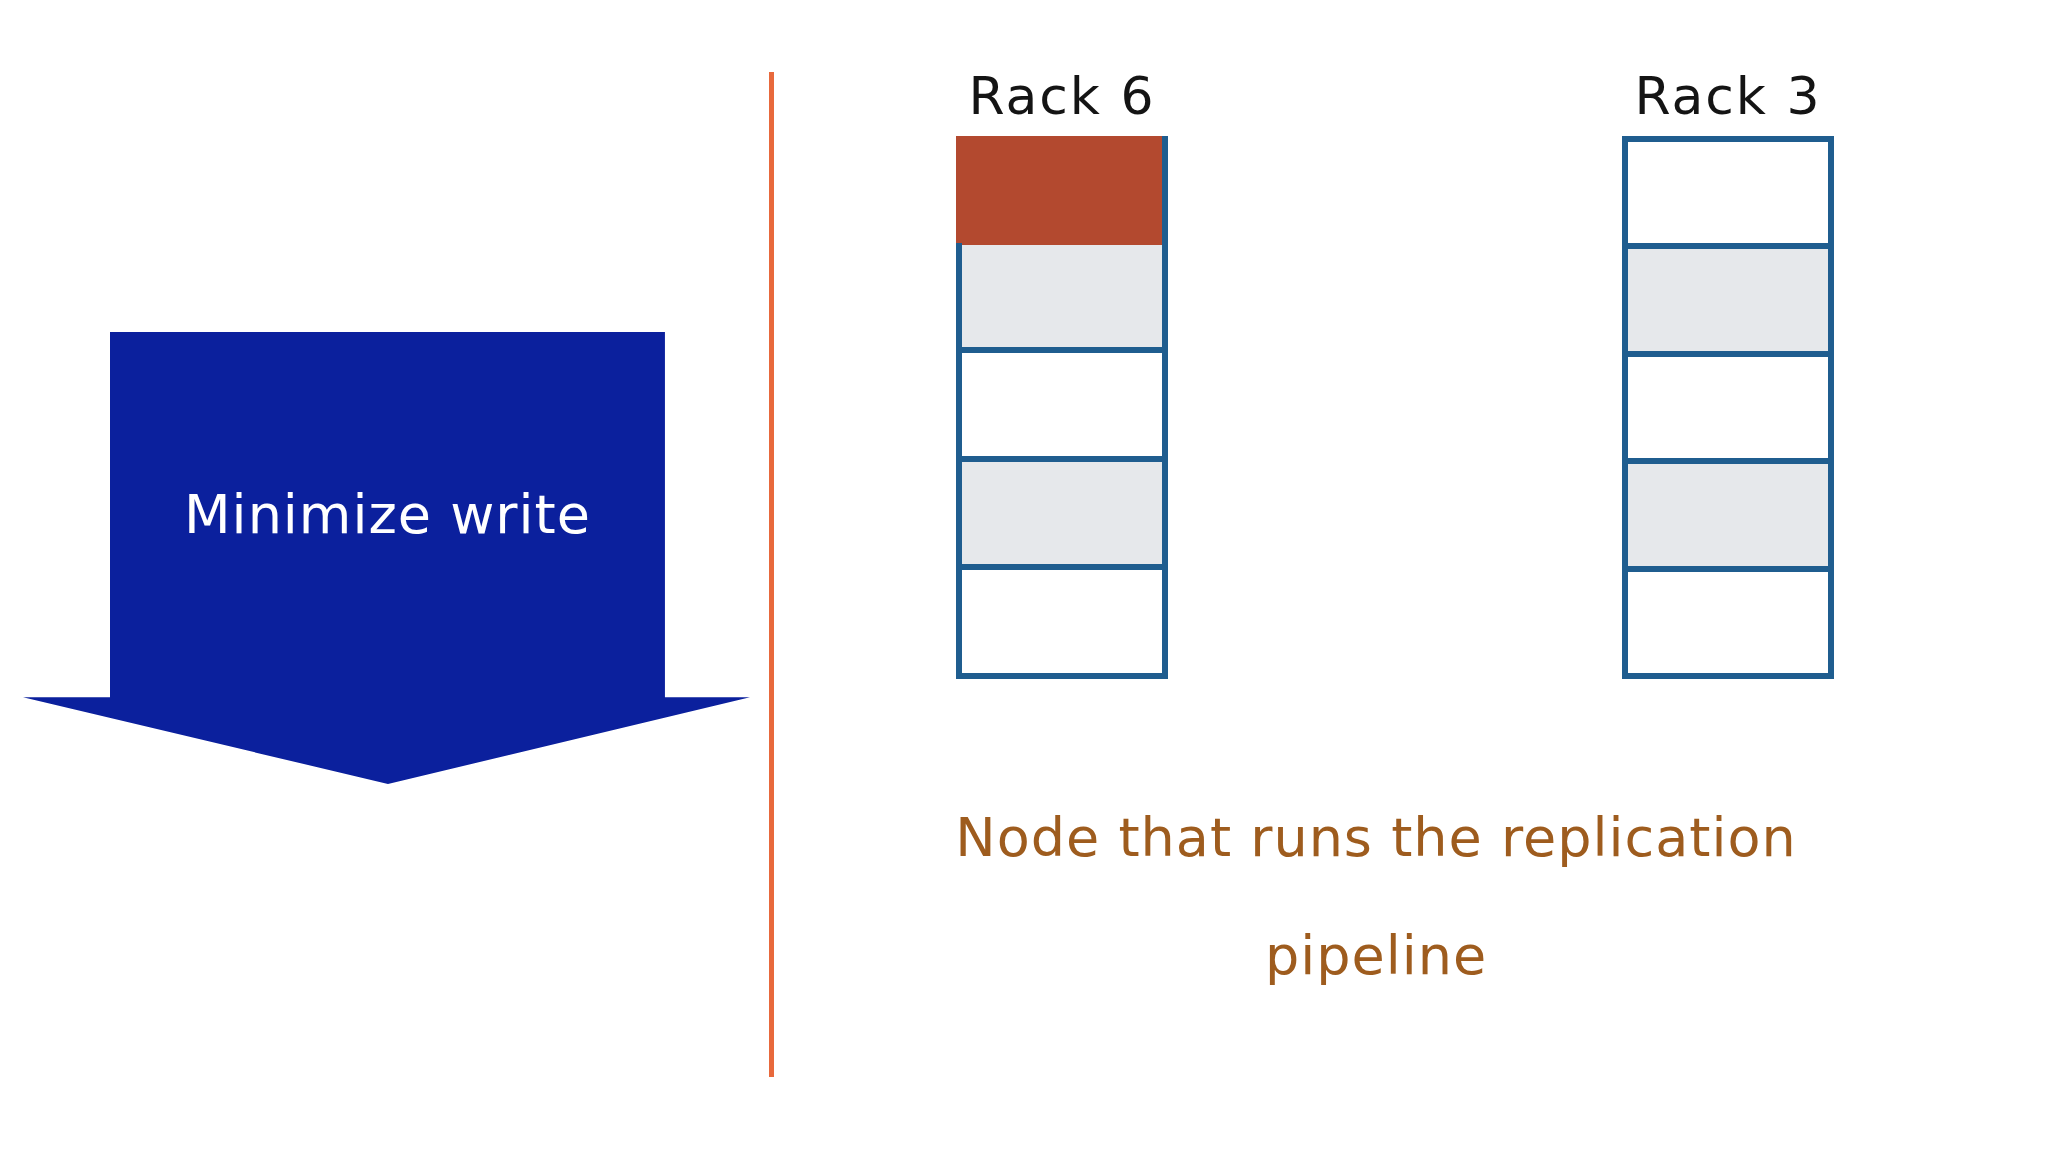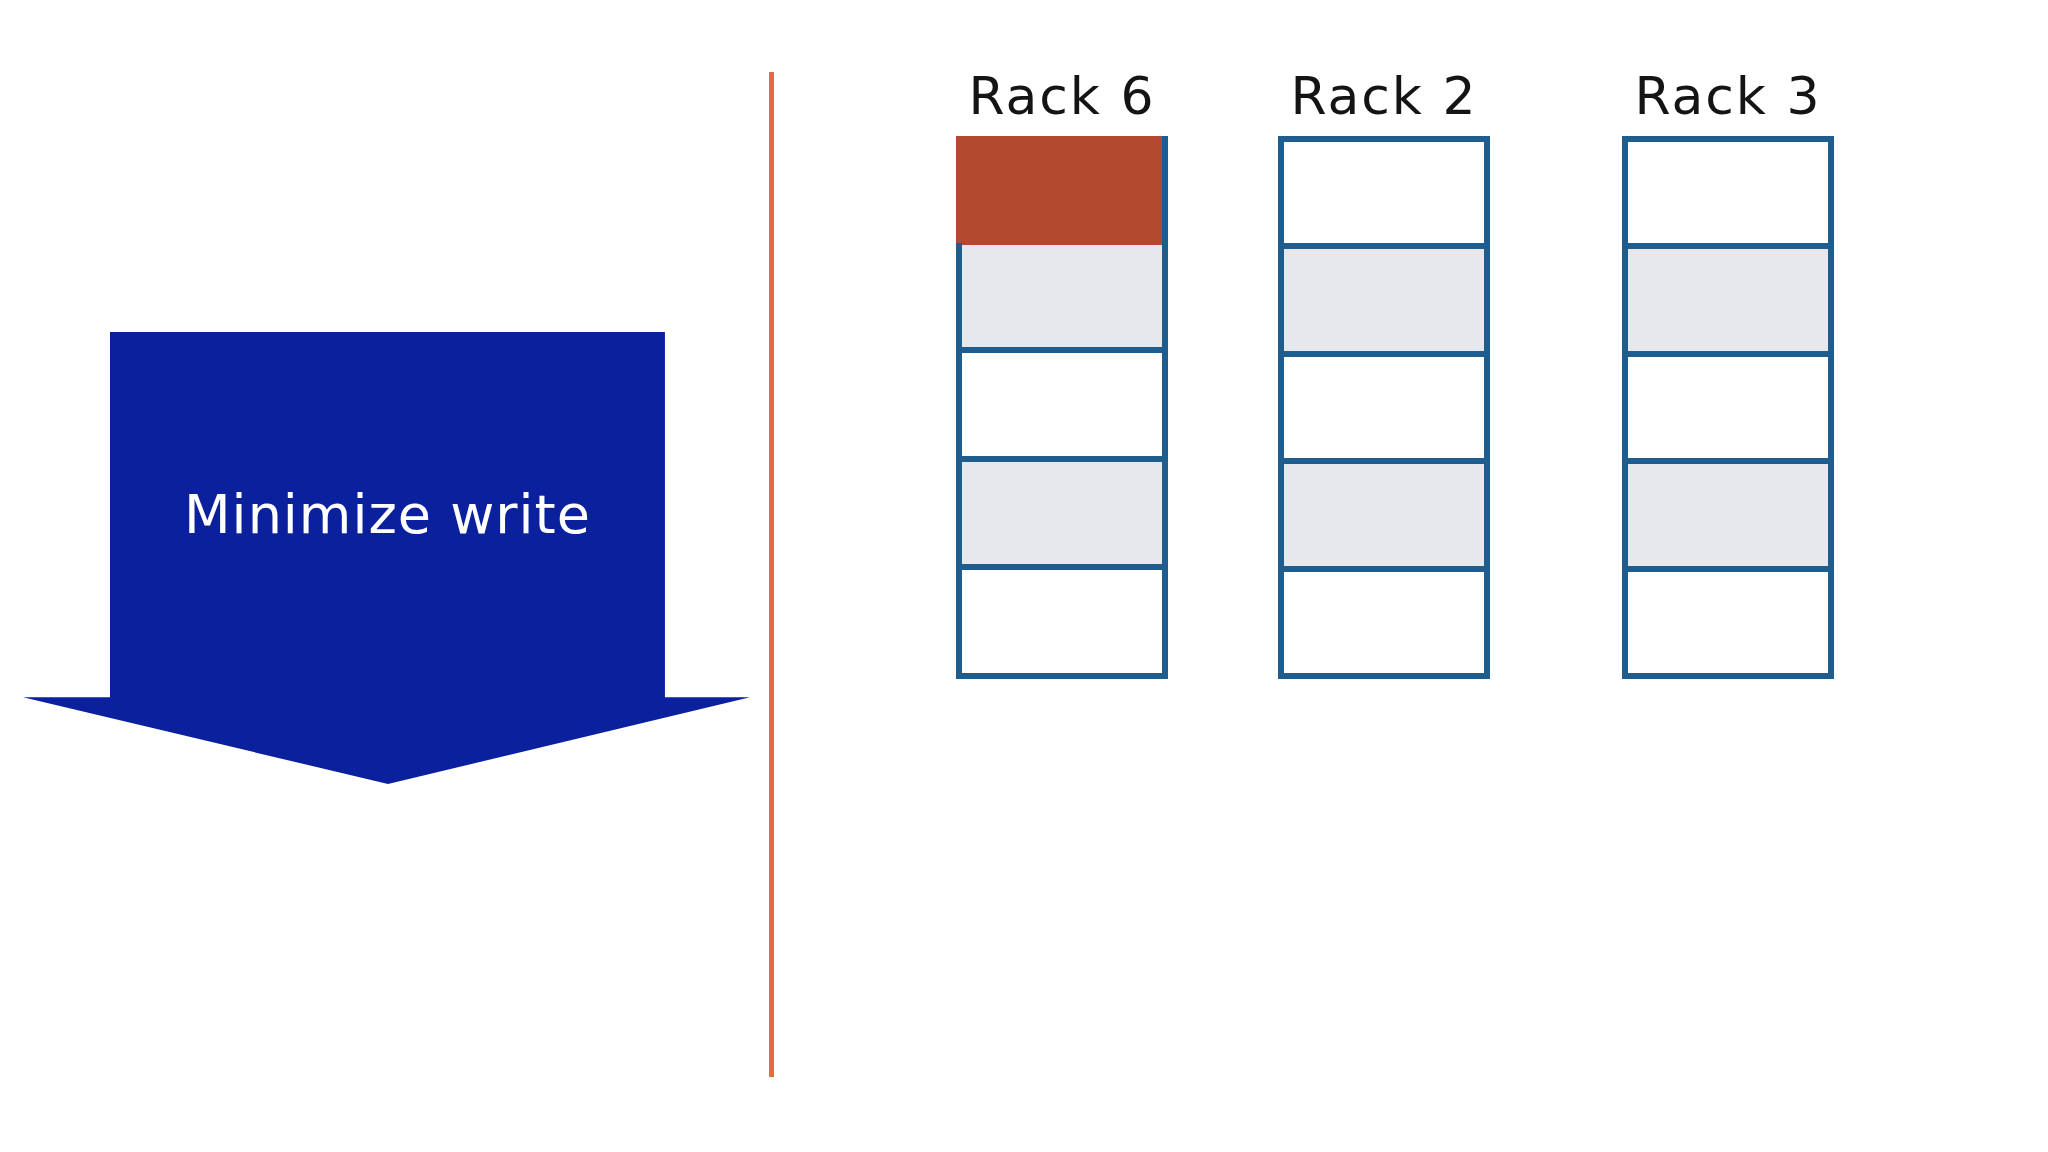--- a/index.html
+++ b/index.html
@@ -130,36 +130,30 @@
     <div class="rack">
         <div class="cell highlight"></div>
         <div class="highlight-overlay"></div>
         <div class="cell gray"></div>
         <div class="cell"></div>
         <div class="cell gray"></div>
         <div class="cell"></div>
       </div>
   </div>
 
-  <div class="rack-col r1">
-    <div class="rack-label">Rack 2</div>
-    <div class="rack">
-        <div class="cell"></div>
-        <div class="cell gray"></div>
-        <div class="cell"></div>
-        <div class="cell gray"></div>
-        <div class="cell"></div>
-      </div>
-  </div>
 
   <div class="rack-col r2">
     <div class="rack-label">Rack 3</div>
     <div class="rack">
         <div class="cell"></div>
         <div class="cell gray"></div>
         <div class="cell"></div>
         <div class="cell gray"></div>
         <div class="cell"></div>
       </div>
   </div>
 
+  <div class="caption">
+    <div>Node that runs the replication</div>
+    <div>pipeline</div>
+  </div>
 
 </div>
 
 </body></html>

